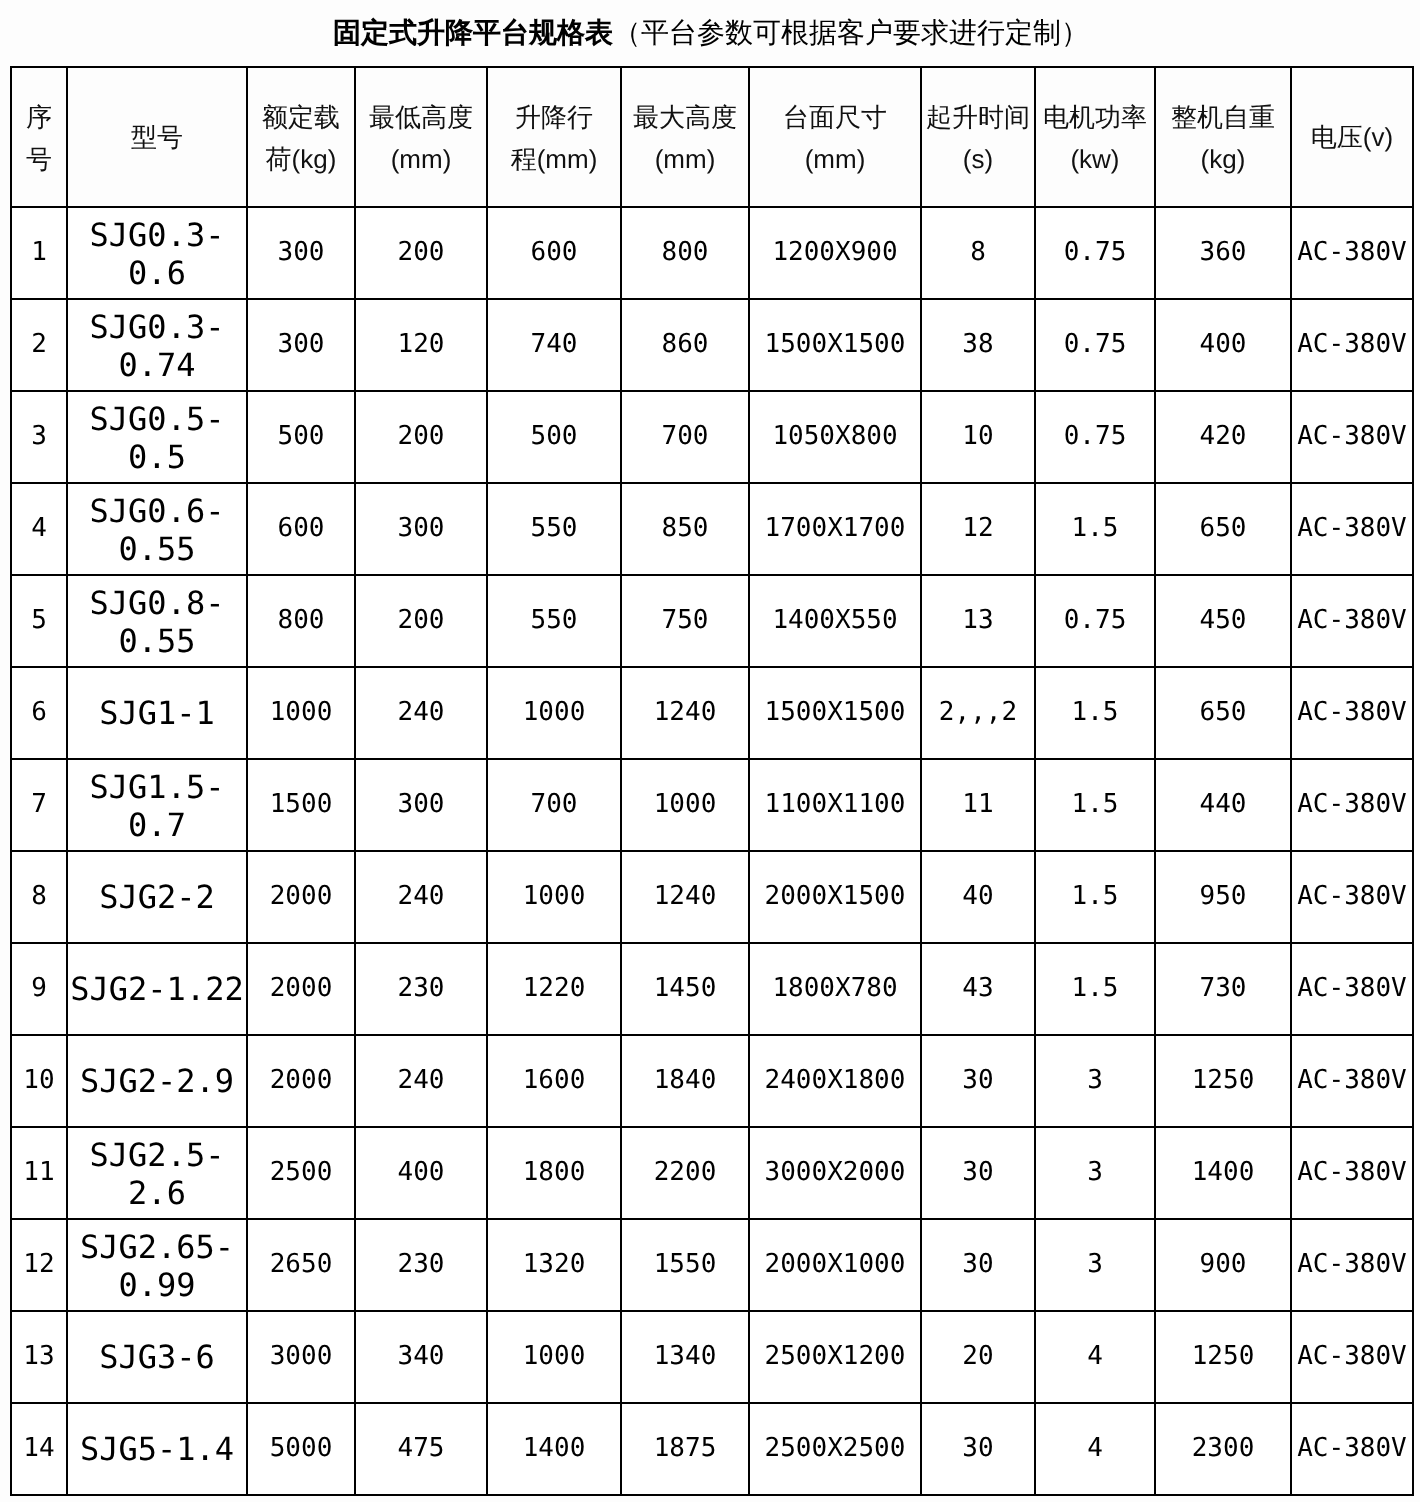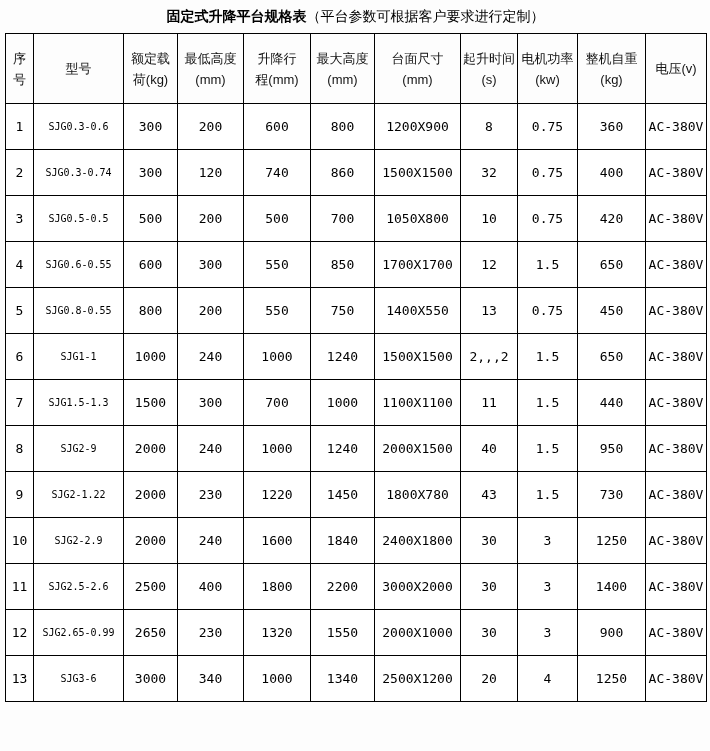--- a/index.html
+++ b/index.html
@@ -46,21 +46,21 @@
     color: #111;
   }
   .spec-table tbody td {
     height: 46px;
     font-size: 13px;
     font-family: "DejaVu Sans Mono", "Liberation Mono", monospace;
     letter-spacing: 0px;
     color: #000;
     background: #fff;
   }
-  .spec-table tbody td:nth-child(2) { font-size: 10px; }
+  .spec-table tbody td:nth-child(2) { font-size: 16px; }
 </style>
 </head>
 <body>
 
 <div class="page">
   <div class="title">
     <span class="title-main">固定式升降平台规格表</span><span class="title-note">（平台参数可根据客户要求进行定制）</span>
   </div>
 
   <table class="spec-table">
@@ -107,21 +107,21 @@
           <td>AC-380V</td>
         </tr>
         <tr>
           <td>2</td>
           <td>SJG0.3-0.74</td>
           <td>300</td>
           <td>120</td>
           <td>740</td>
           <td>860</td>
           <td>1500X1500</td>
-          <td>32</td>
+          <td>38</td>
           <td>0.75</td>
           <td>400</td>
           <td>AC-380V</td>
         </tr>
         <tr>
           <td>3</td>
           <td>SJG0.5-0.5</td>
           <td>500</td>
           <td>200</td>
           <td>500</td>
@@ -166,34 +166,34 @@
           <td>1000</td>
           <td>1240</td>
           <td>1500X1500</td>
           <td>2,,,2</td>
           <td>1.5</td>
           <td>650</td>
           <td>AC-380V</td>
         </tr>
         <tr>
           <td>7</td>
-          <td>SJG1.5-1.3</td>
+          <td>SJG1.5-0.7</td>
           <td>1500</td>
           <td>300</td>
           <td>700</td>
           <td>1000</td>
           <td>1100X1100</td>
           <td>11</td>
           <td>1.5</td>
           <td>440</td>
           <td>AC-380V</td>
         </tr>
         <tr>
           <td>8</td>
-          <td>SJG2-9</td>
+          <td>SJG2-2</td>
           <td>2000</td>
           <td>240</td>
           <td>1000</td>
           <td>1240</td>
           <td>2000X1500</td>
           <td>40</td>
           <td>1.5</td>
           <td>950</td>
           <td>AC-380V</td>
         </tr>
@@ -255,15 +255,28 @@
           <td>3000</td>
           <td>340</td>
           <td>1000</td>
           <td>1340</td>
           <td>2500X1200</td>
           <td>20</td>
           <td>4</td>
           <td>1250</td>
           <td>AC-380V</td>
         </tr>
+        <tr>
+          <td>14</td>
+          <td>SJG5-1.4</td>
+          <td>5000</td>
+          <td>475</td>
+          <td>1400</td>
+          <td>1875</td>
+          <td>2500X2500</td>
+          <td>30</td>
+          <td>4</td>
+          <td>2300</td>
+          <td>AC-380V</td>
+        </tr>
       </tbody>
   </table>
 </div>
 
 </body></html>

